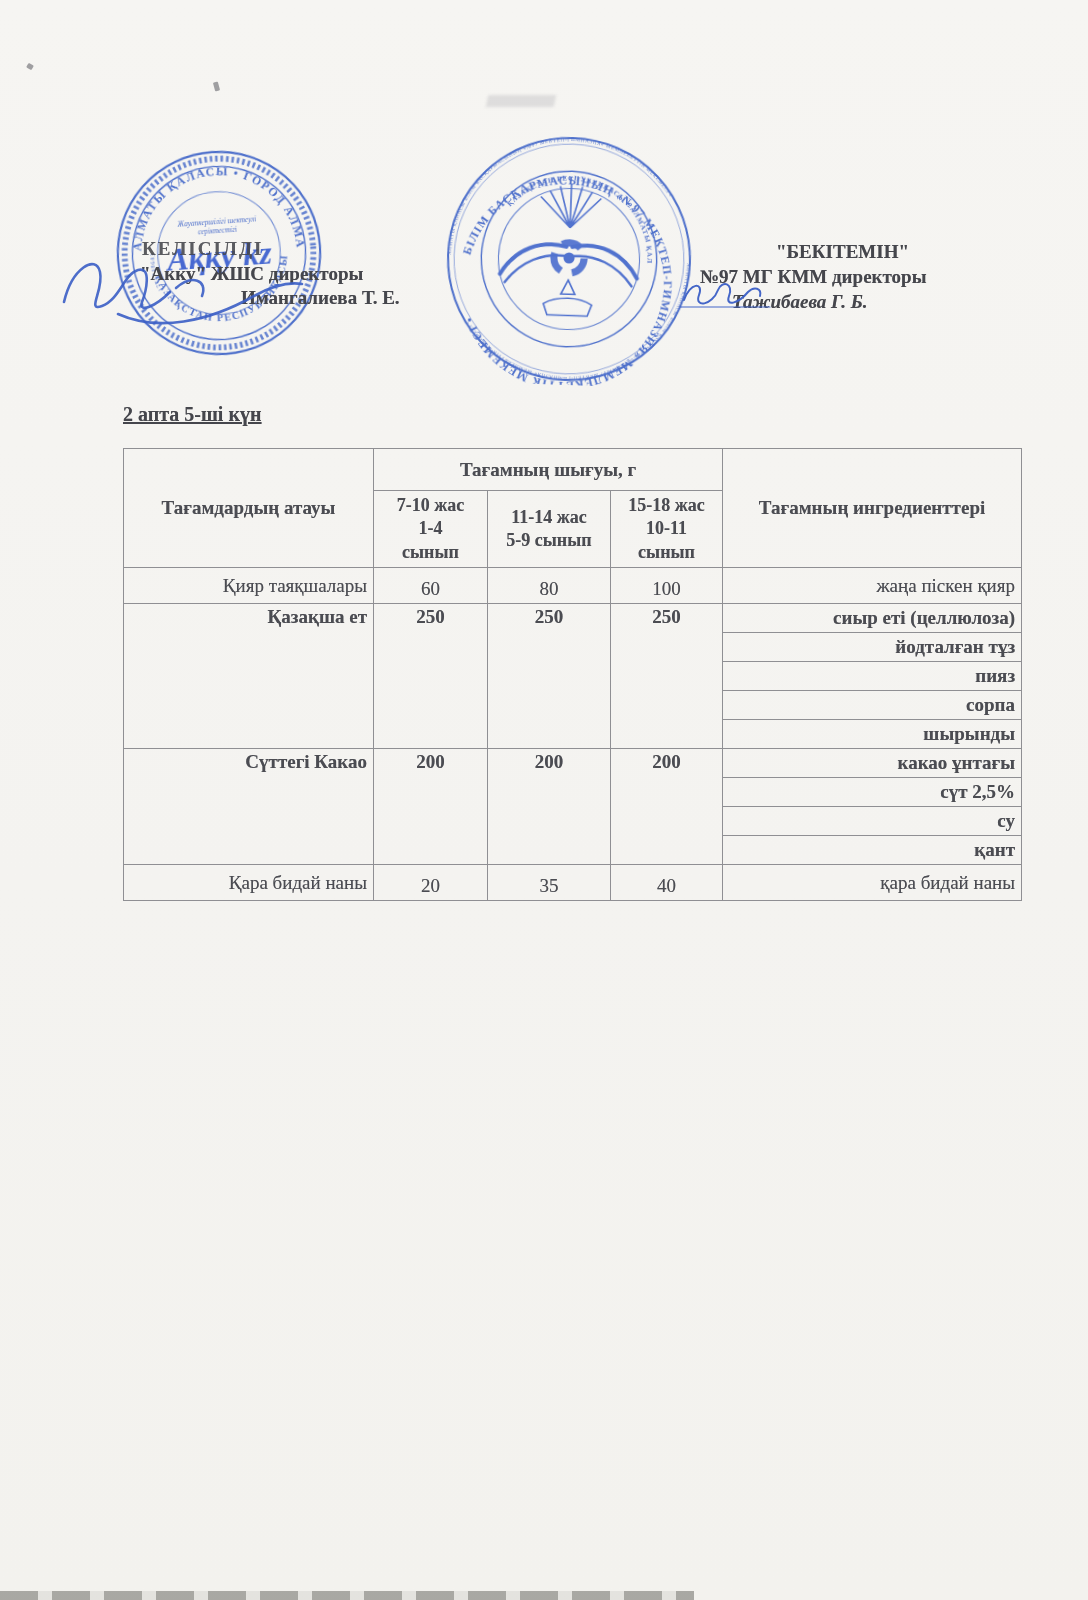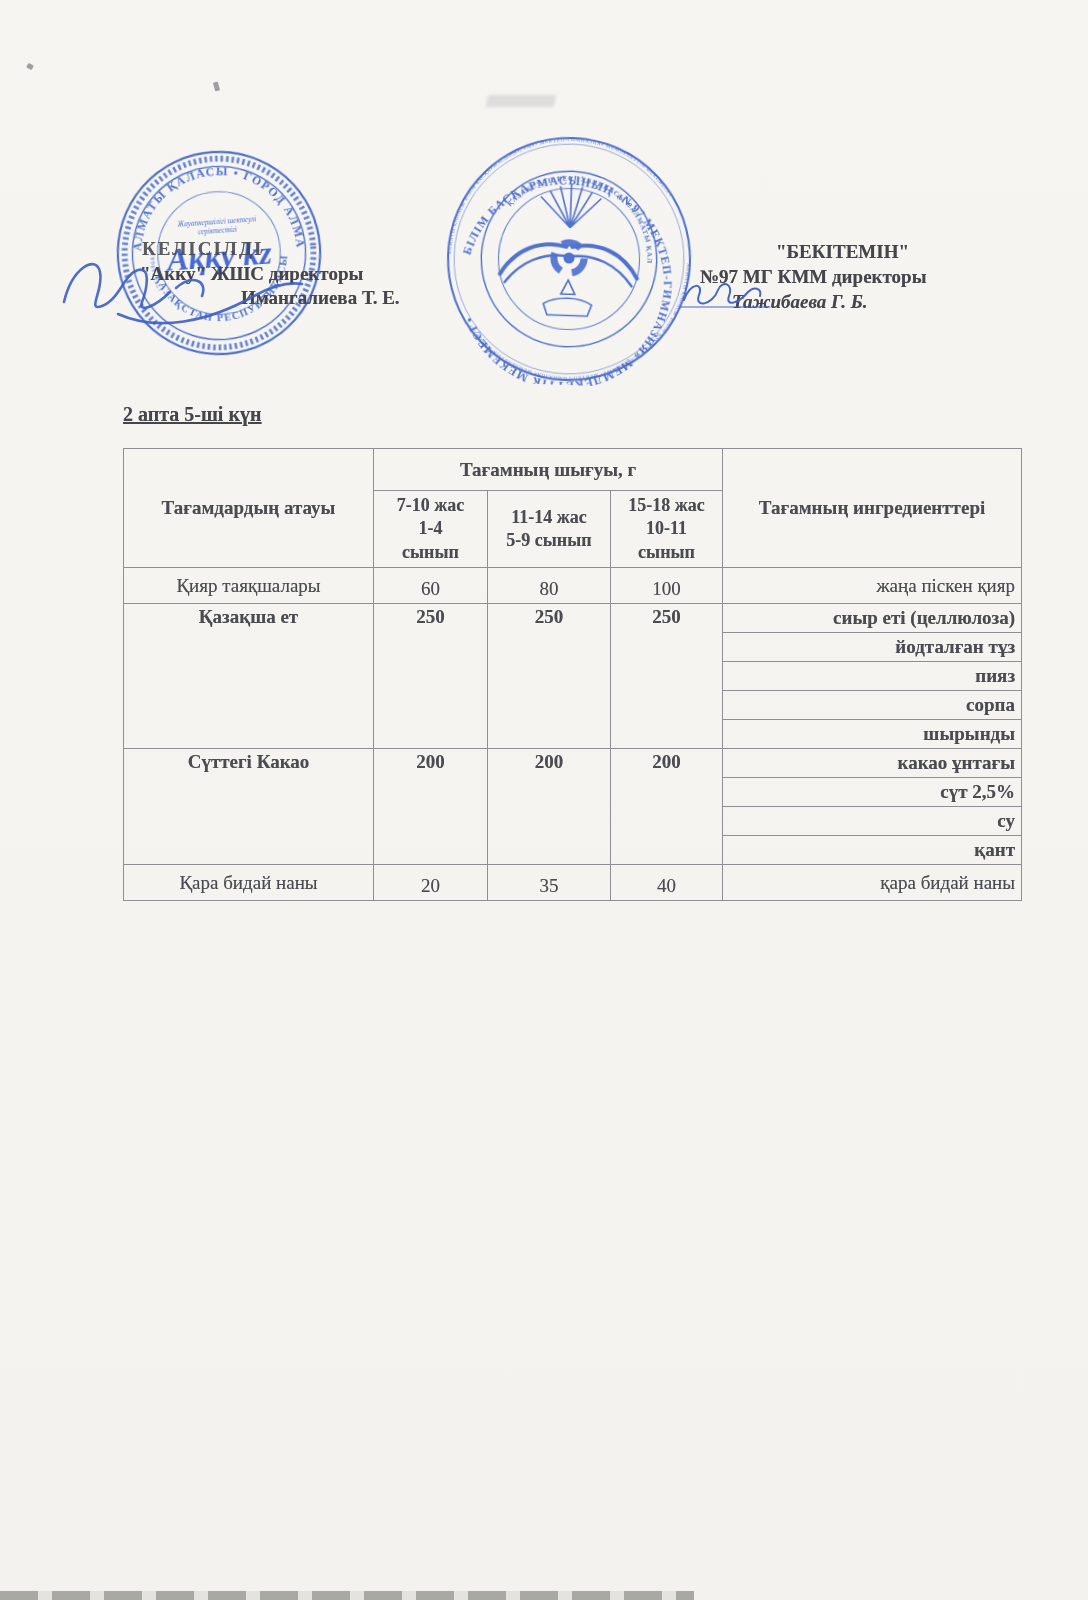--- a/index.html
+++ b/index.html
@@ -64,21 +64,21 @@
   }
   table.menu th, table.menu td {
     border: 1px solid #8f8f93;
     padding: 2px 6px;
     text-shadow: 0 0 0.6px rgba(72,73,80,.5);
   }
   table.menu { border: 1.5px solid #7d7d81; }
   th.group-h { height: 37px; font-size: 19px; }
   th.age-h { height: 72px; white-space: pre-line; font-size: 18px; line-height: 1.28; font-weight: bold; }
   th.name-h, th.ing-h { font-size: 19px; }
-  td.dish { vertical-align: top; text-align: center; padding: 4px 6px; }
+  td.dish { vertical-align: top; text-align: right; padding: 4px 6px; }
   td.amt  { vertical-align: top; text-align: center; padding-top: 4px; }
   td.ing  { vertical-align: middle; text-align: right; padding-left: 8px; }
   tr.sub { height: 29px; font-weight: bold; }
   tr.single { height: 36px; }
   tr.single td.amt { vertical-align: middle; padding-top: 8px; }
   tr.single td.dish { vertical-align: middle; }
 </style>
 </head>
 <body>
 

